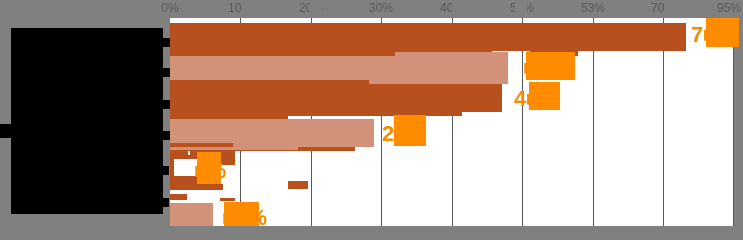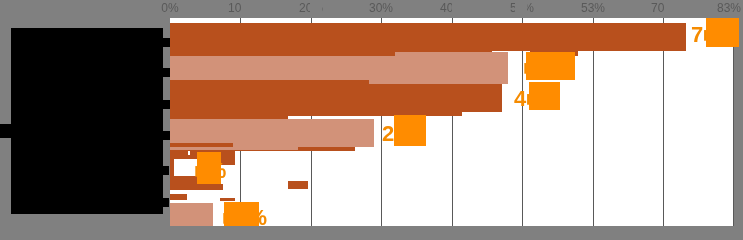--- a/index.html
+++ b/index.html
@@ -143,21 +143,21 @@
 
   <div id="x-axis">
     <span class="tick-label" style="left:170px;">0%</span>
     <span class="tick-label" style="left:240px;">10%</span>
     <span class="tick-label" style="left:311px;">20%</span>
     <span class="tick-label" style="left:381px;">30%</span>
     <span class="tick-label" style="left:452px;">40%</span>
     <span class="tick-label" style="left:522px;">50%</span>
     <span class="tick-label" style="left:593px;">53%</span>
     <span class="tick-label" style="left:663px;">70%</span>
-    <span class="tick-label" style="left:729px;">83%</span>
+    <span class="tick-label" style="left:729px;">95%</span>
 
     <div class="tick-redaction" style="left:241px;width:12px;height:11px;"></div>
     <div class="tick-redaction" style="left:310px;width:12px;height:11px;"></div>
     <div class="tick-redaction" style="left:452px;width:12px;height:11px;"></div>
     <div class="tick-redaction" style="left:515px;width:12px;height:11px;"></div>
     <div class="tick-redaction" style="left:664px;width:13px;height:11px;"></div>
   </div>
 
   <div id="category-axis">
     <div class="cat-redaction"></div>

